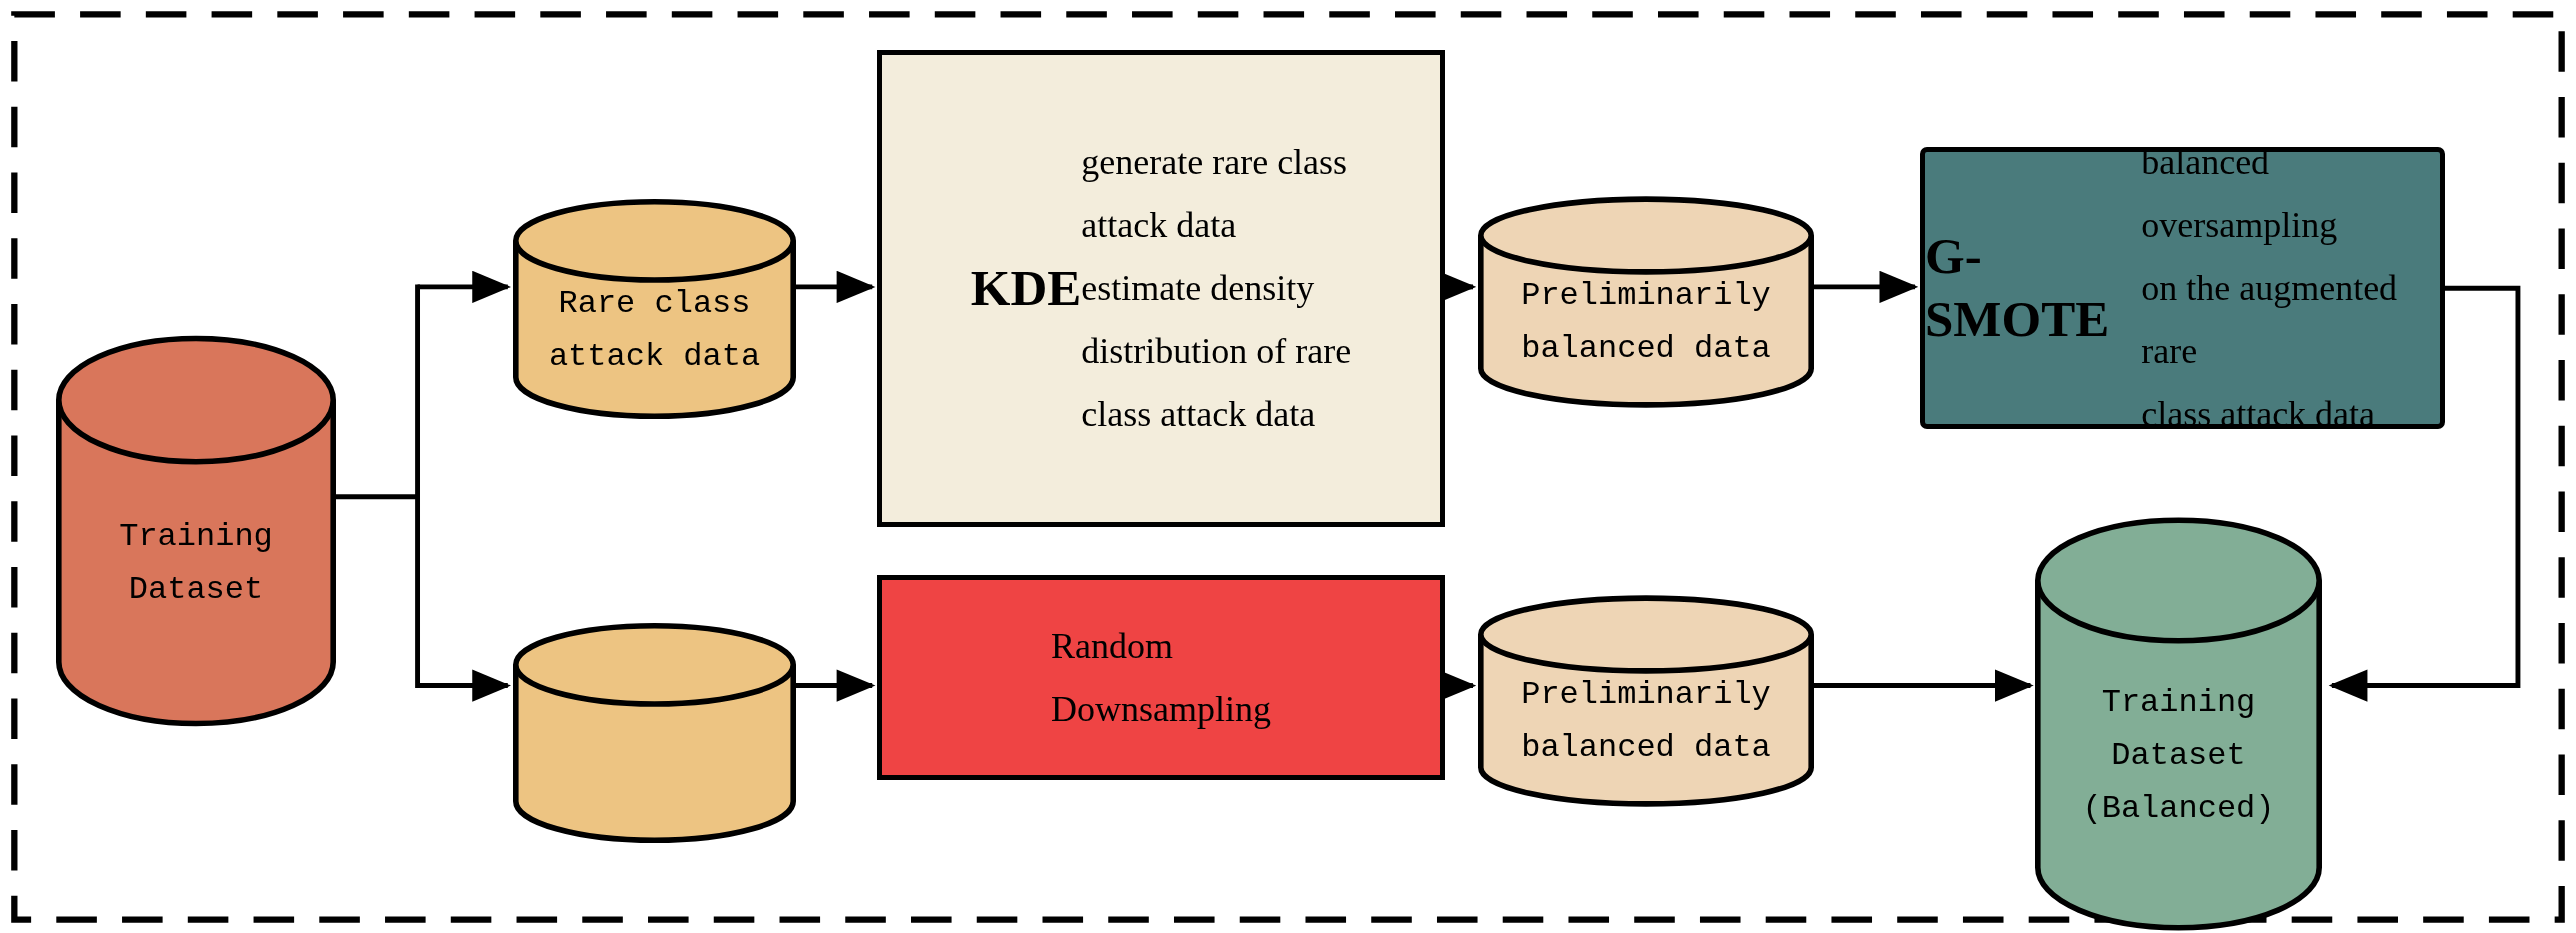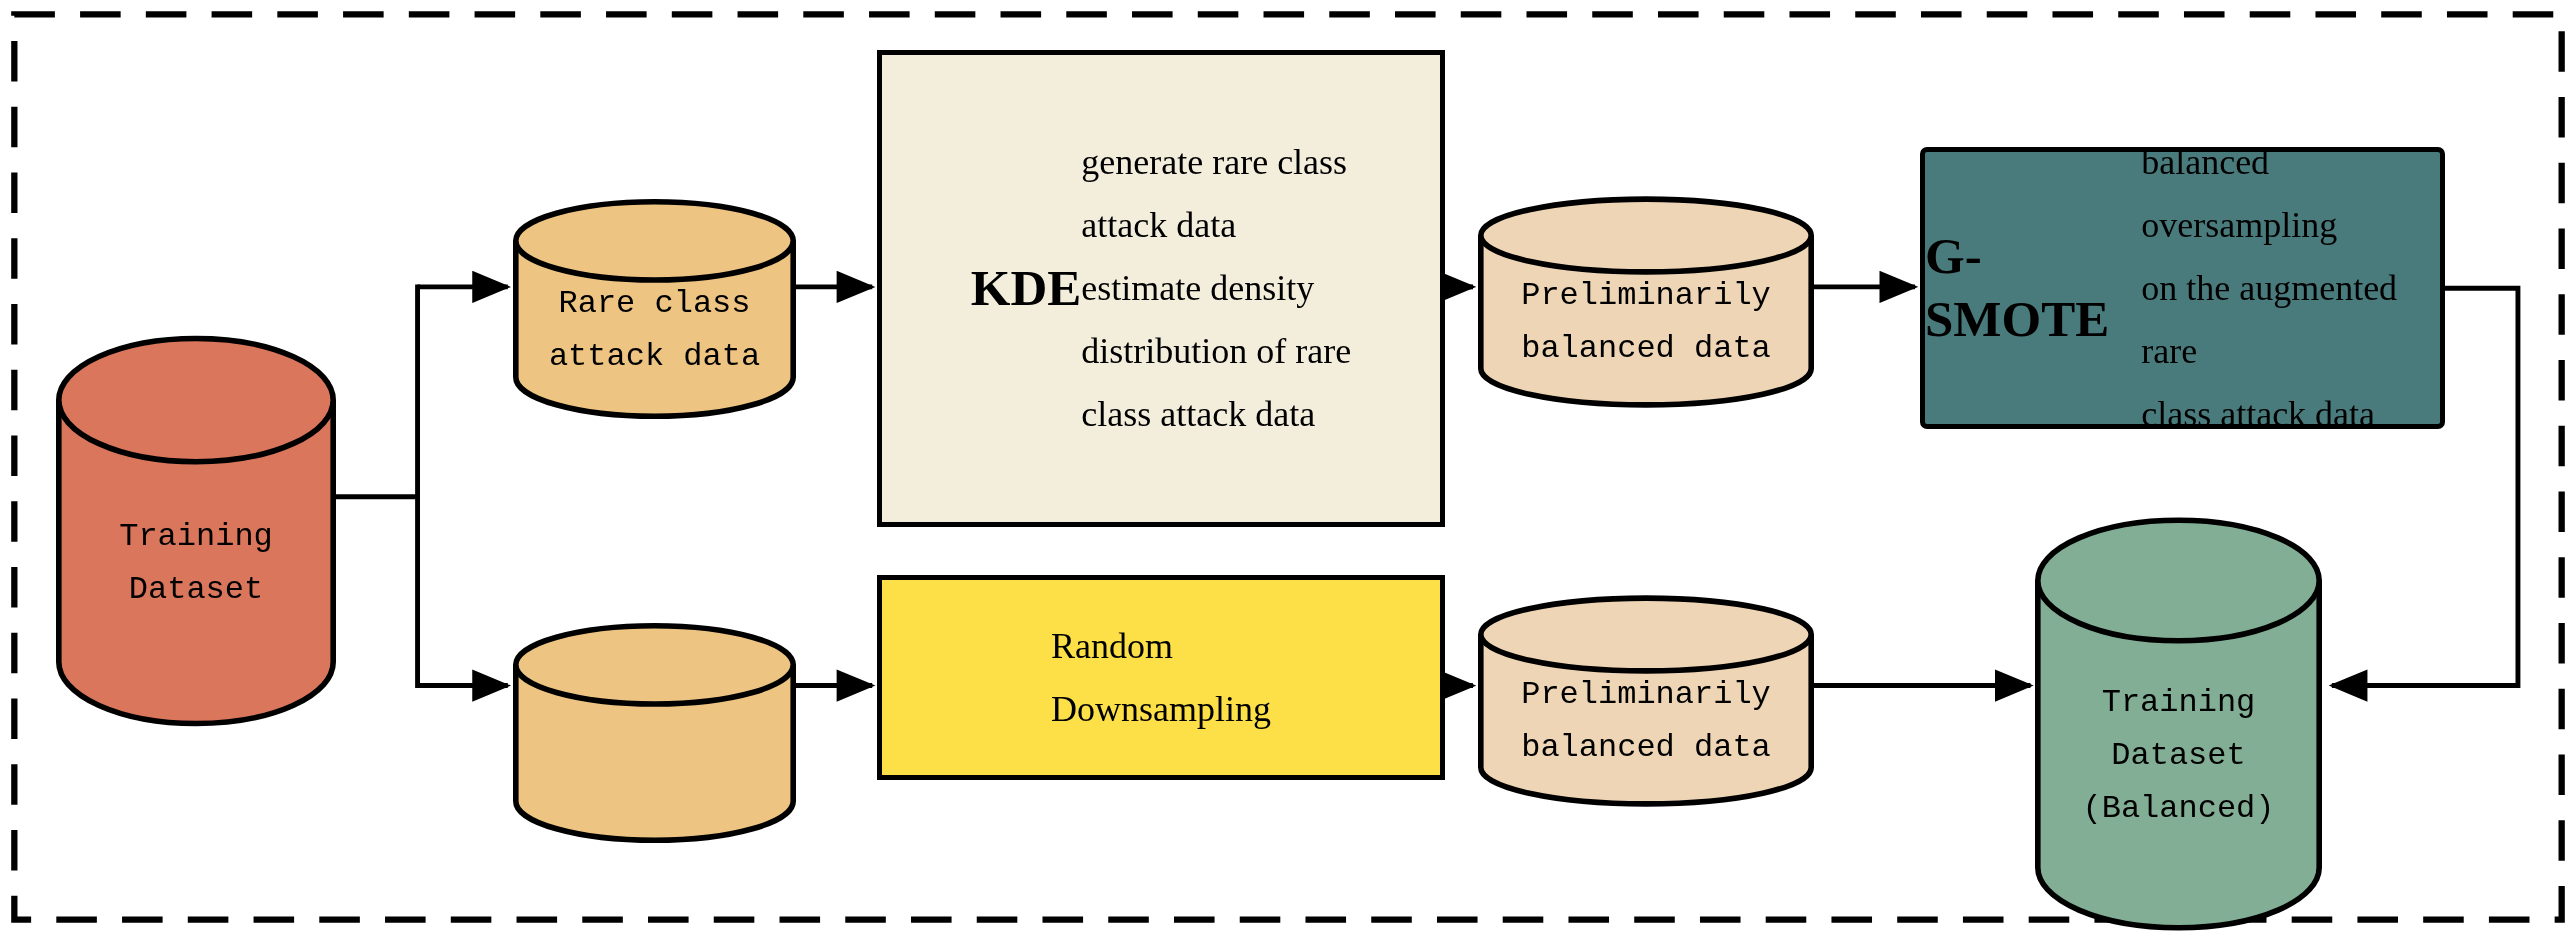--- a/index.html
+++ b/index.html
@@ -90,21 +90,21 @@
 
   <div class="box" style="left:877px;top:50px;width:568px;height:477px;background:#F3EDDC;">
     <div class="box-title">KDE</div>
     <div class="box-body">generate rare class
 attack data
 estimate density
 distribution of rare
 class attack data</div>
   </div>
 
-  <div class="box" style="left:877px;top:575px;width:568px;height:205px;background:#fde047;">
+  <div class="box" style="left:877px;top:575px;width:568px;height:205px;background:#ef4444;">
     <div class="box-body">Random
 Downsampling</div>
   </div>
 
   <div class="cyl" style="left:1478px;top:177px;width:336px;height:211px;padding-top:39px;">
     <svg viewBox="0 0 480 302">
       <path d="M 4,56 V 246 A 236,52 0 0 0 476,246 V 56" fill="#EED5B5" stroke="#000" stroke-width="8"></path>
       <ellipse cx="240" cy="56" rx="236" ry="52" fill="#EED5B5" stroke="#000" stroke-width="8"></ellipse>
     </svg>
     <div class="cyl-label">Preliminarily

